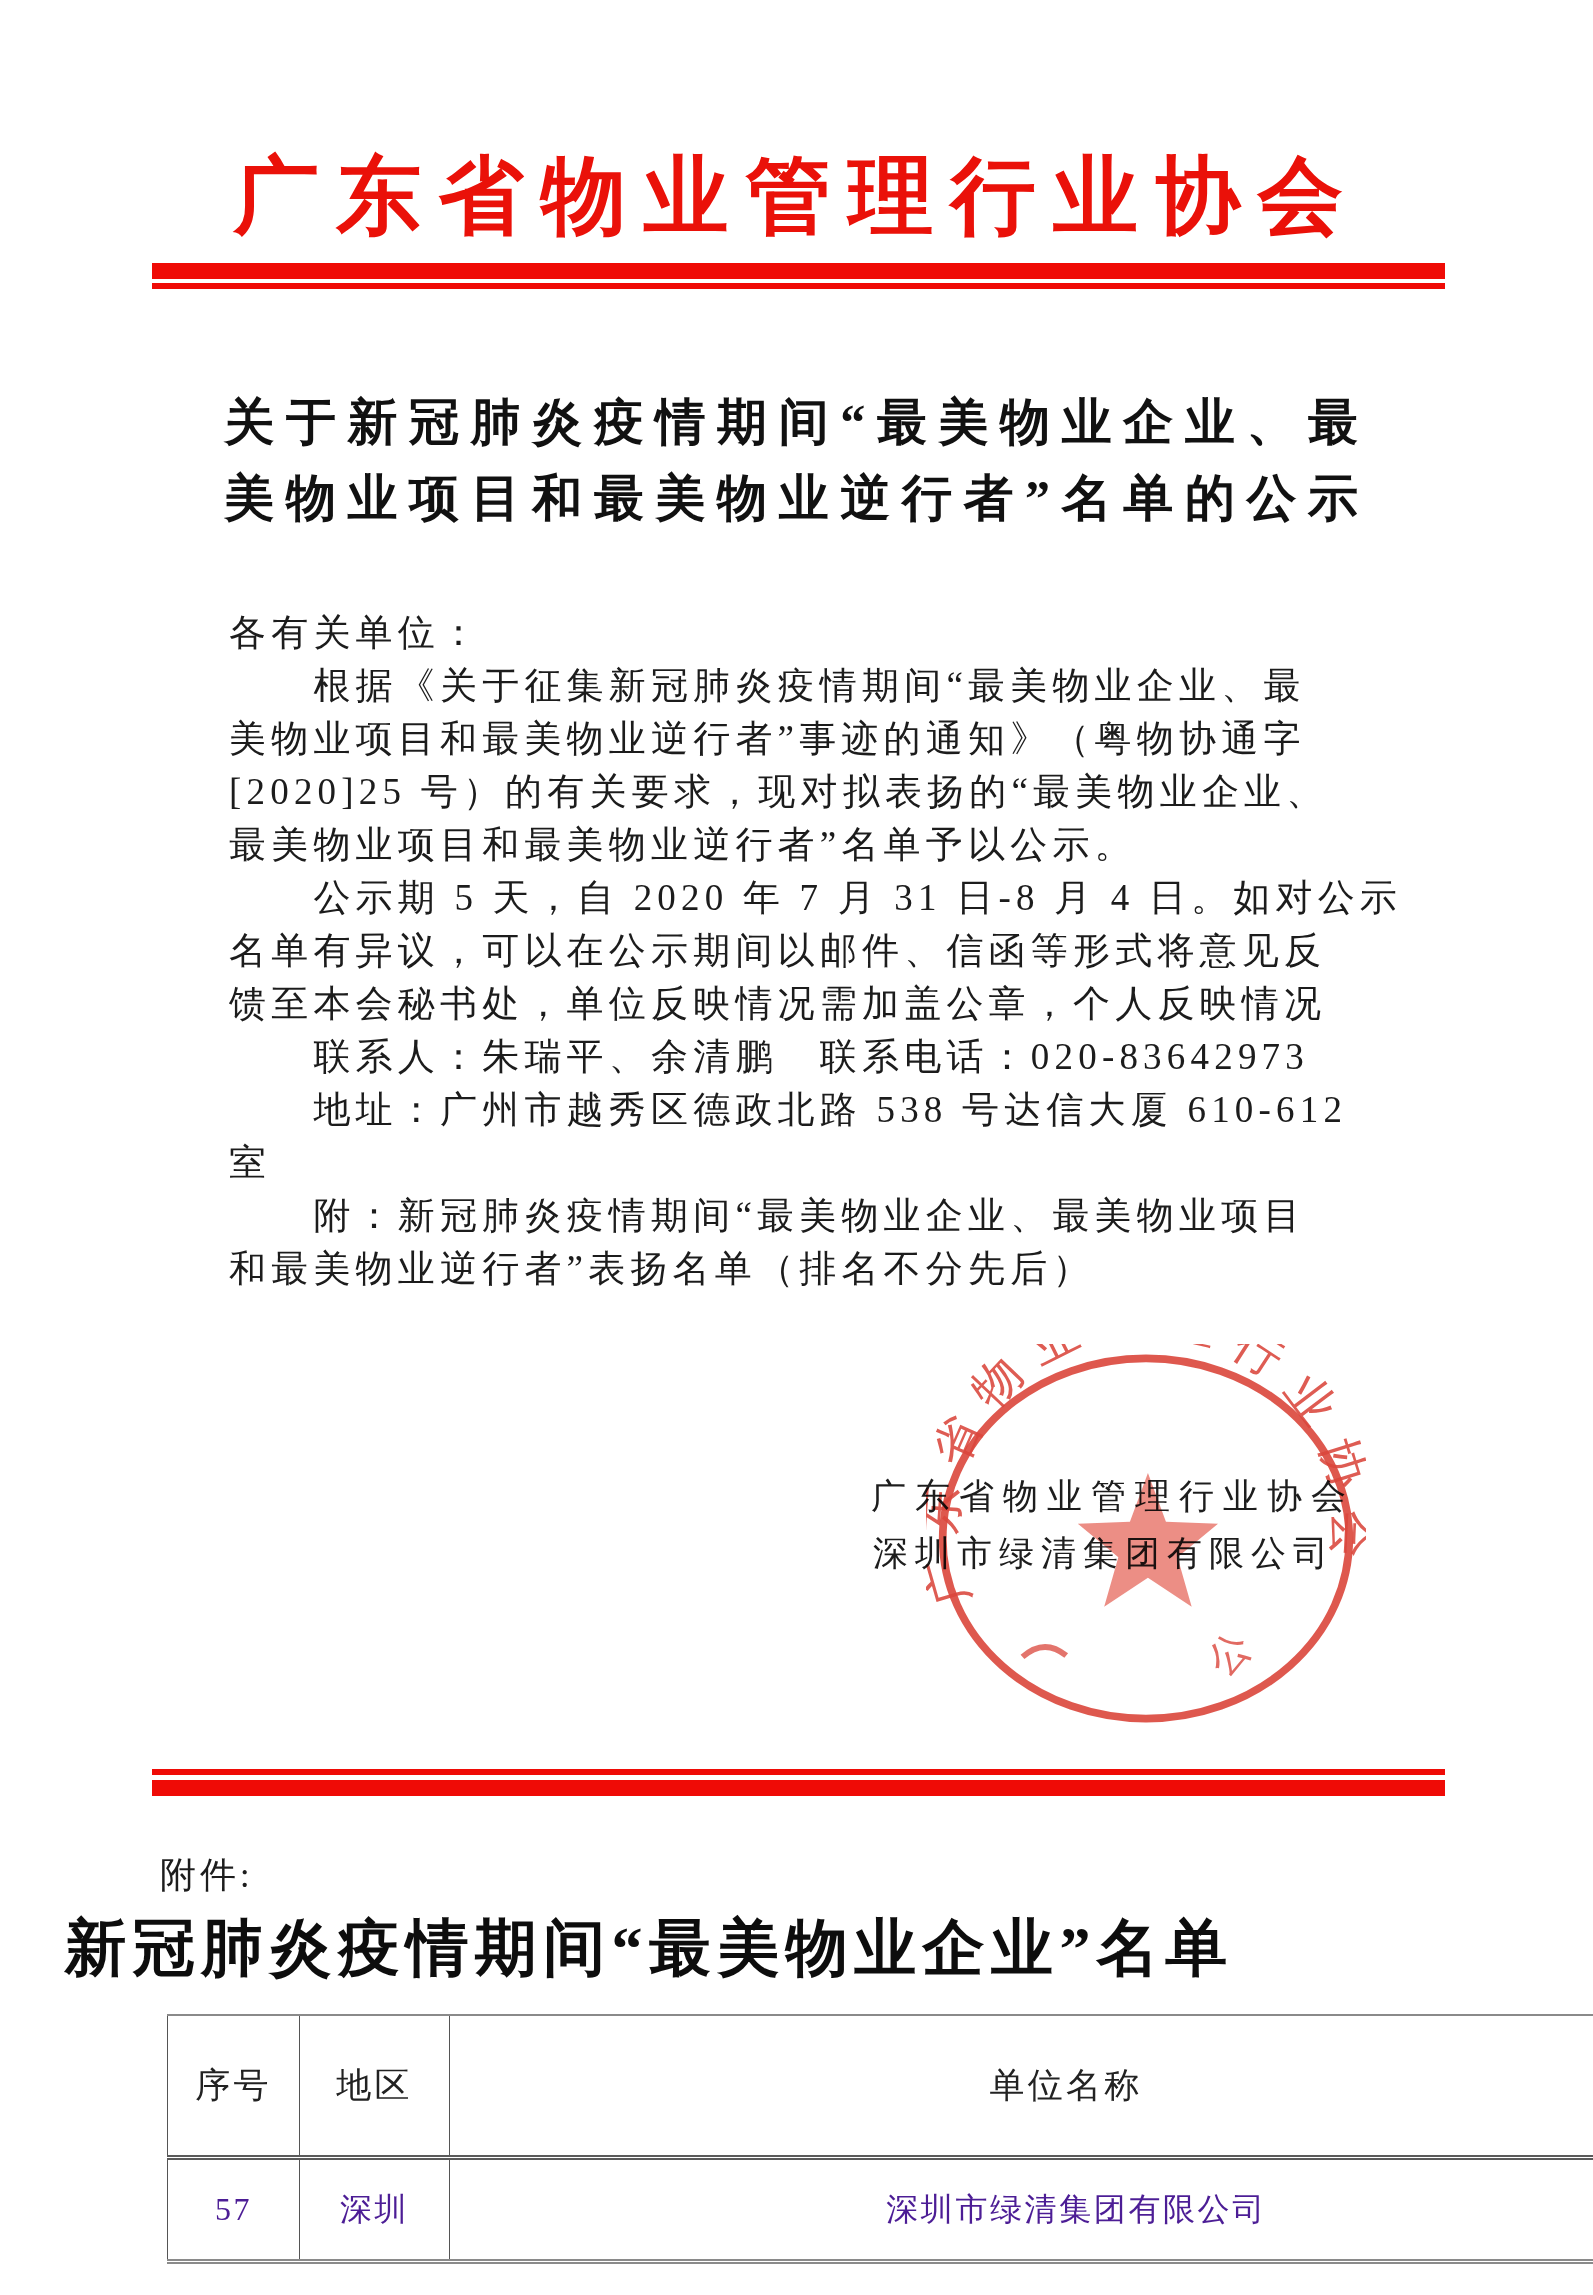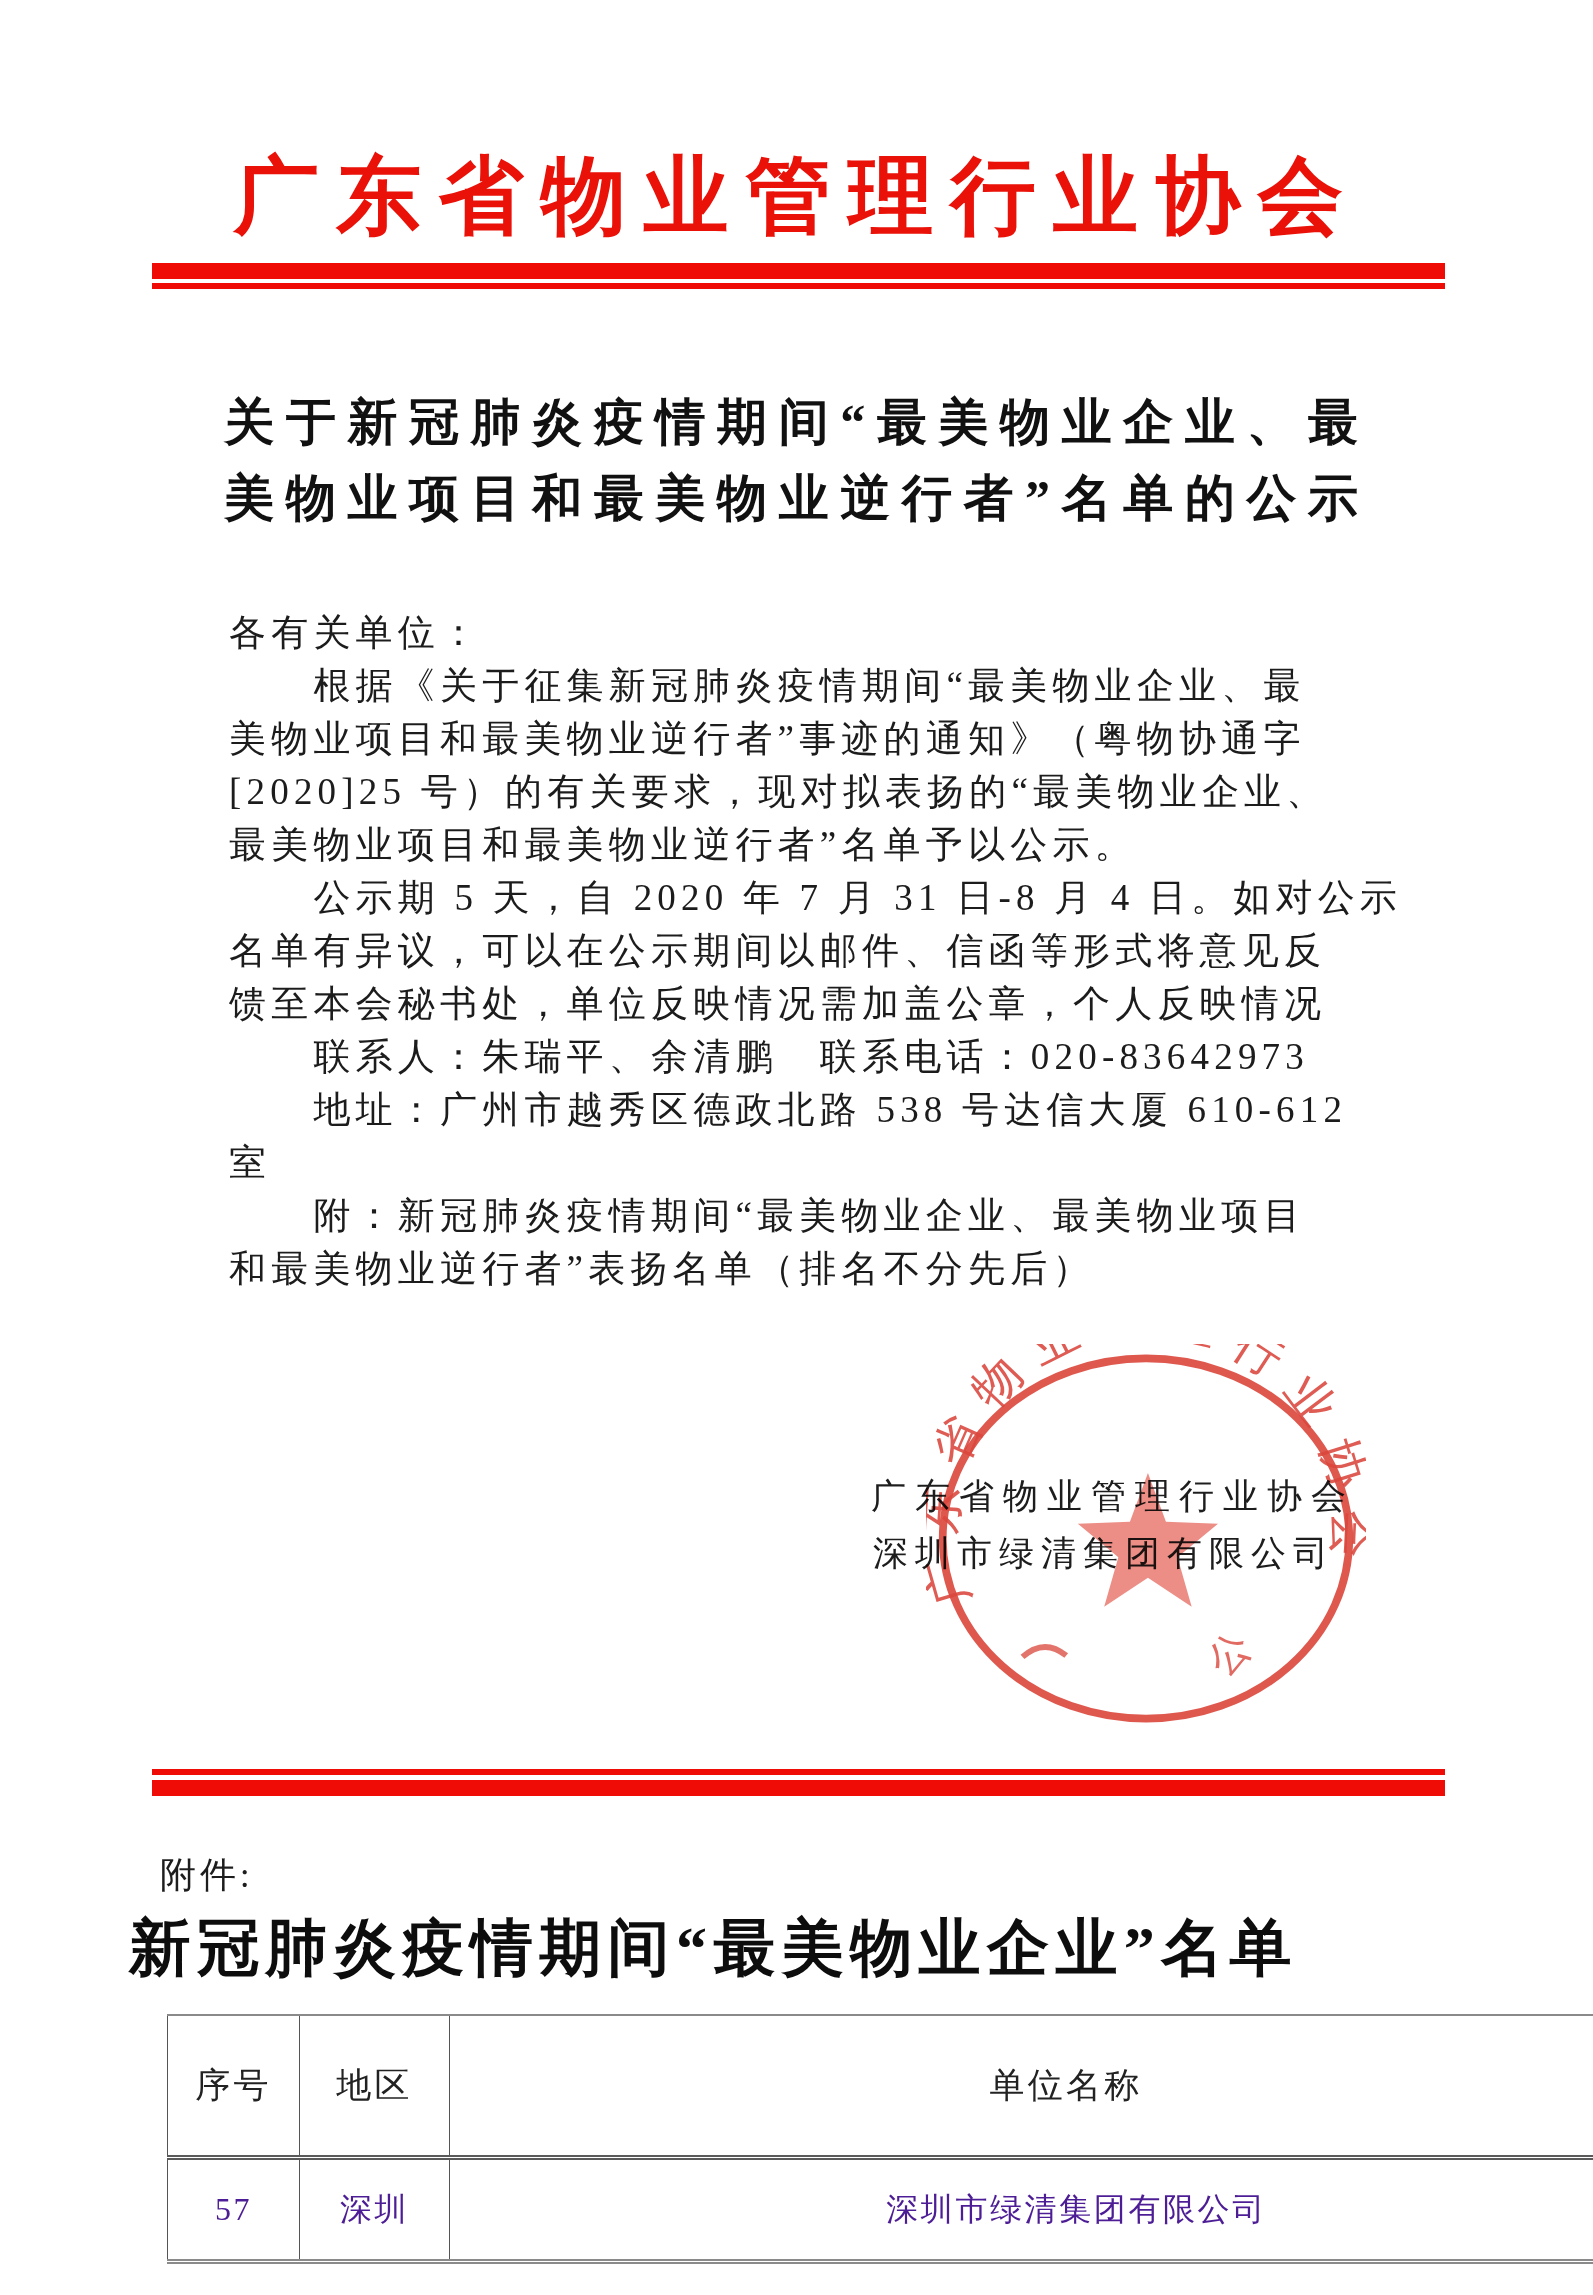--- a/index.html
+++ b/index.html
@@ -39,21 +39,21 @@
   
   .signature{left:871px;top:1473px;font-size:35px;letter-spacing:9px;white-space:nowrap;}
   .sign-date{left:873px;top:1530px;font-size:35px;letter-spacing:7px;white-space:nowrap;}
 
   
   .seal{left:926px;top:1344px;width:440px;height:389px;mix-blend-mode:multiply;opacity:.92;}
 
   
   .attachment-label{left:160px;top:1851px;font-size:36px;letter-spacing:3.9px;}
   .attachment-title{
-    left:0;top:1907px;width:1298px;text-align:right;
+    left:0;top:1907px;width:1298px;text-align:center;
     font-size:62px;line-height:82px;font-weight:bold;letter-spacing:6.4px;color:#0d0d0d;
   }
 
   
   .roster{left:167px;top:2014px;width:1516px;border-collapse:collapse;table-layout:fixed;}
   .roster td,.roster th{border-left:1.9px solid #555;border-right:1.9px solid #555;font-weight:normal;}
   .roster .hdr-row th{
     height:137px;border-top:2.6px solid #8a8a8a;border-bottom:5.2px double #5a5a5a;
     font-size:35px;letter-spacing:3.2px;text-align:center;vertical-align:middle;color:#222;
   }

